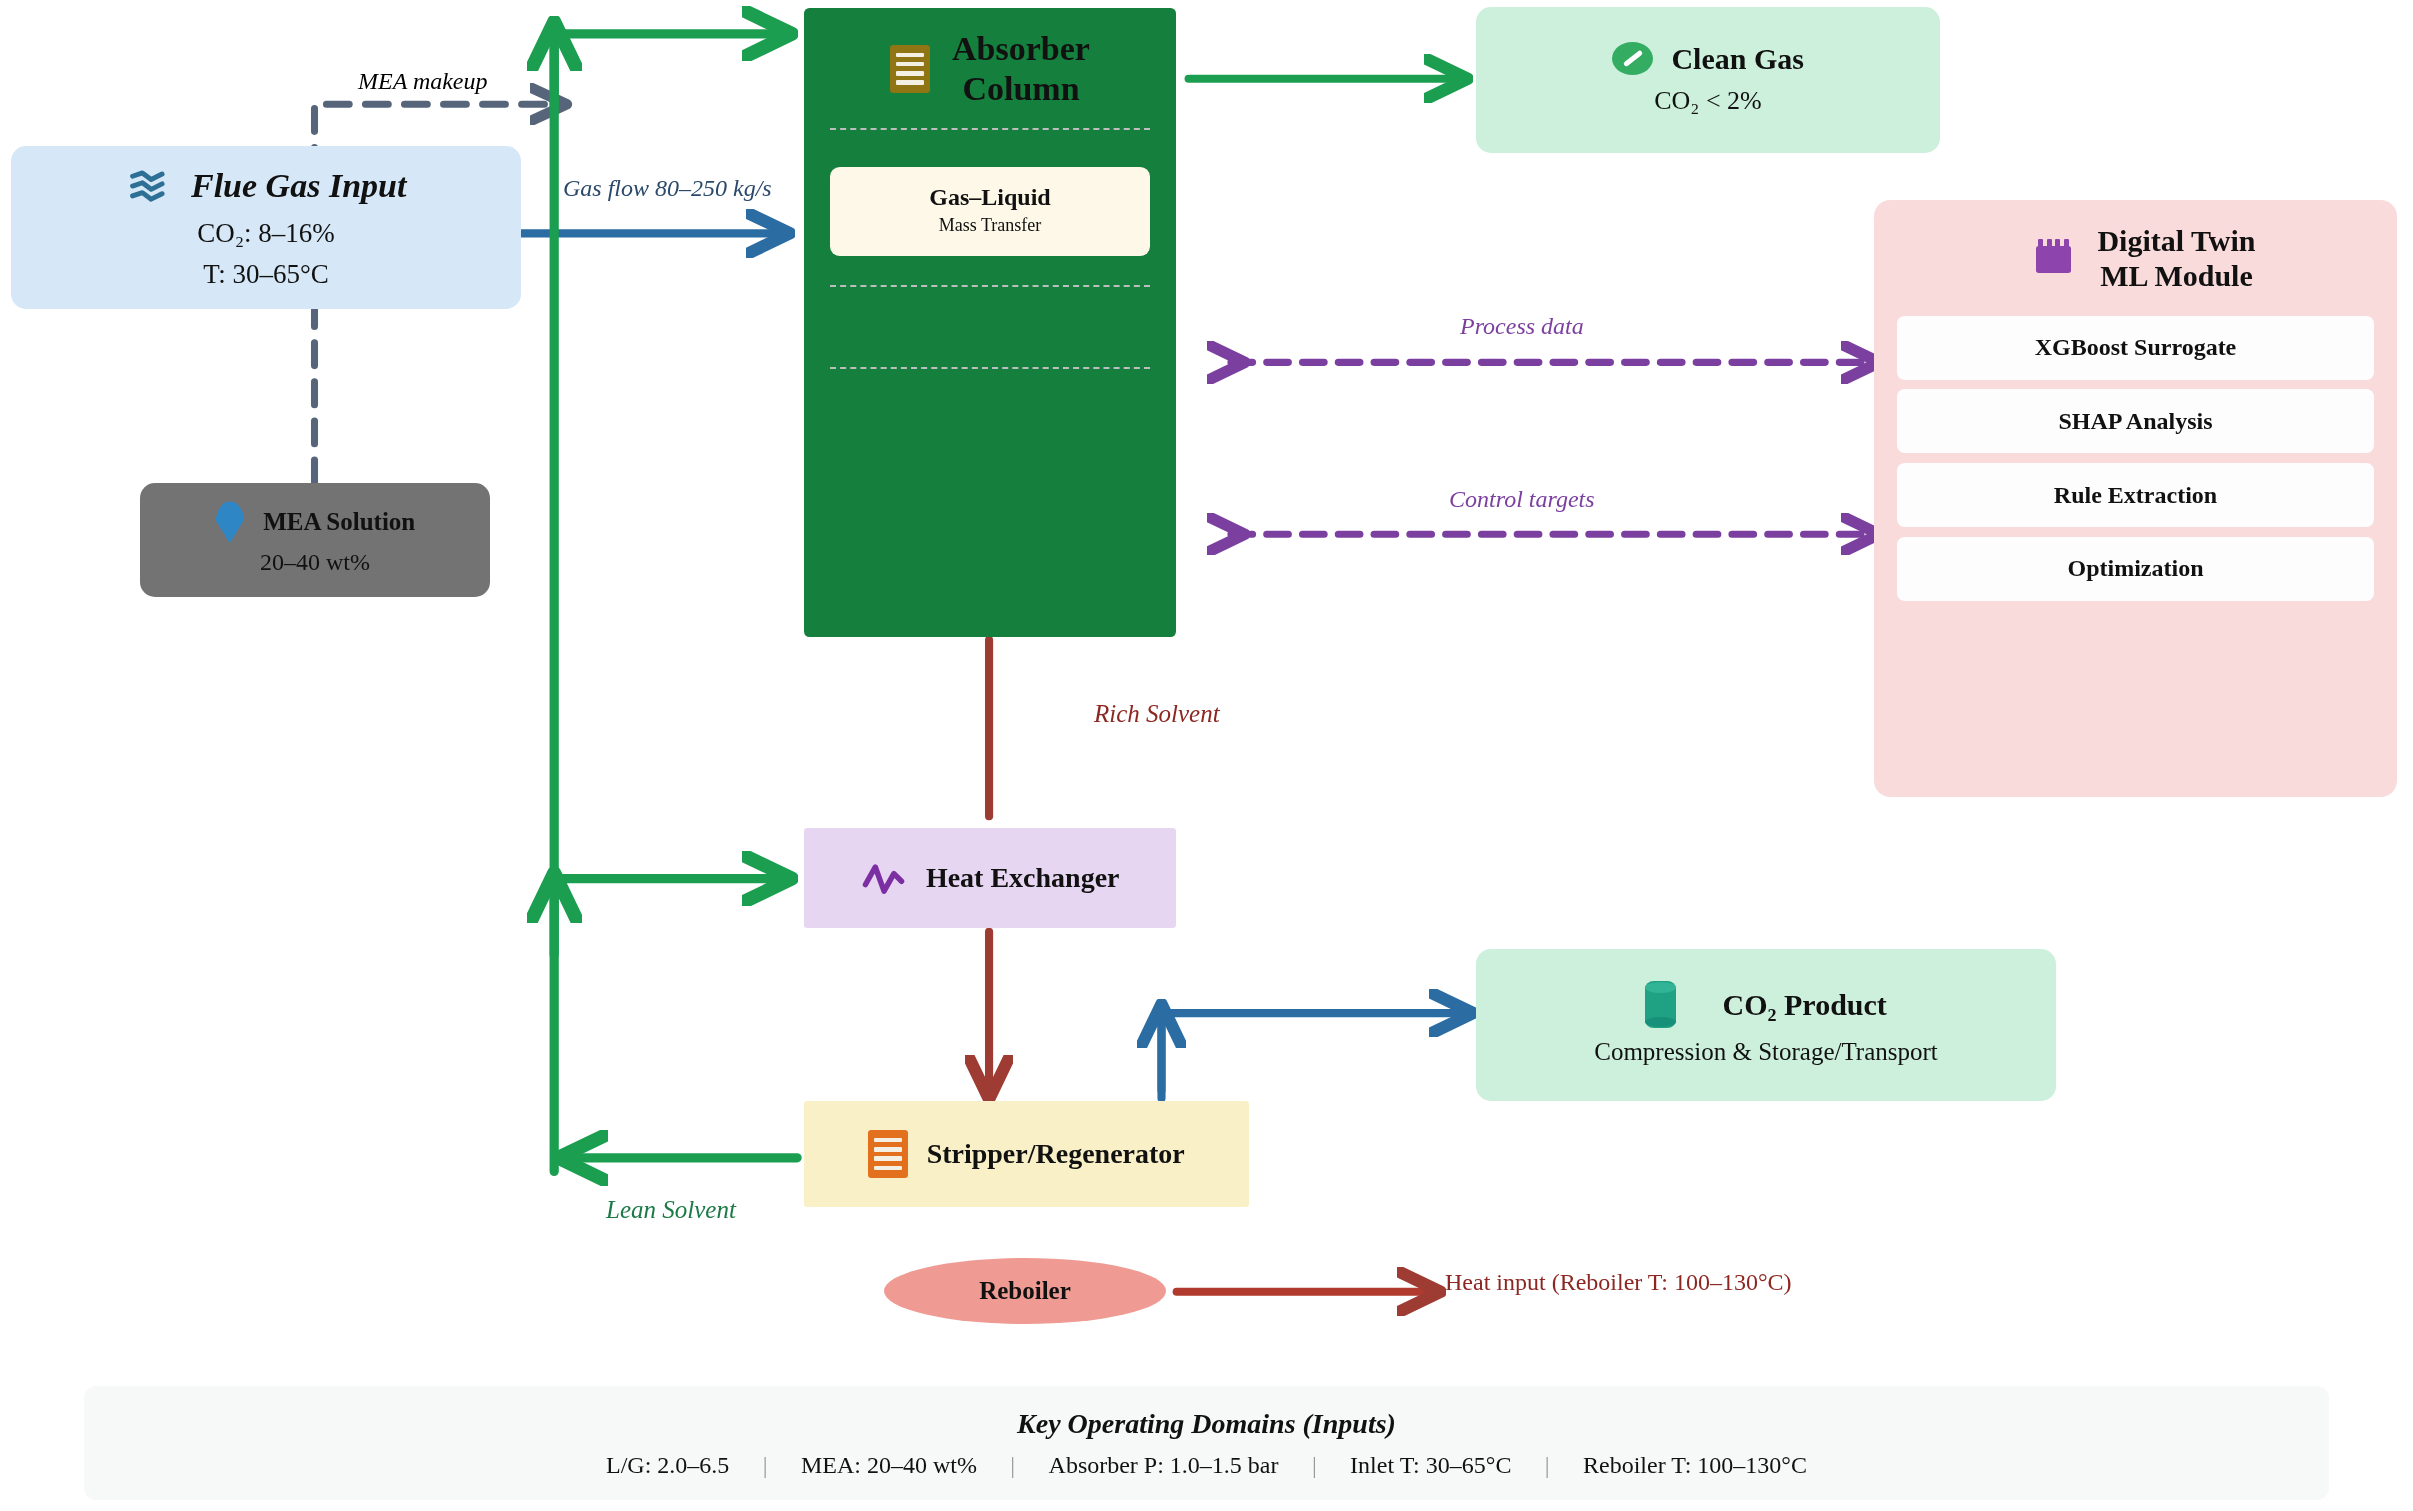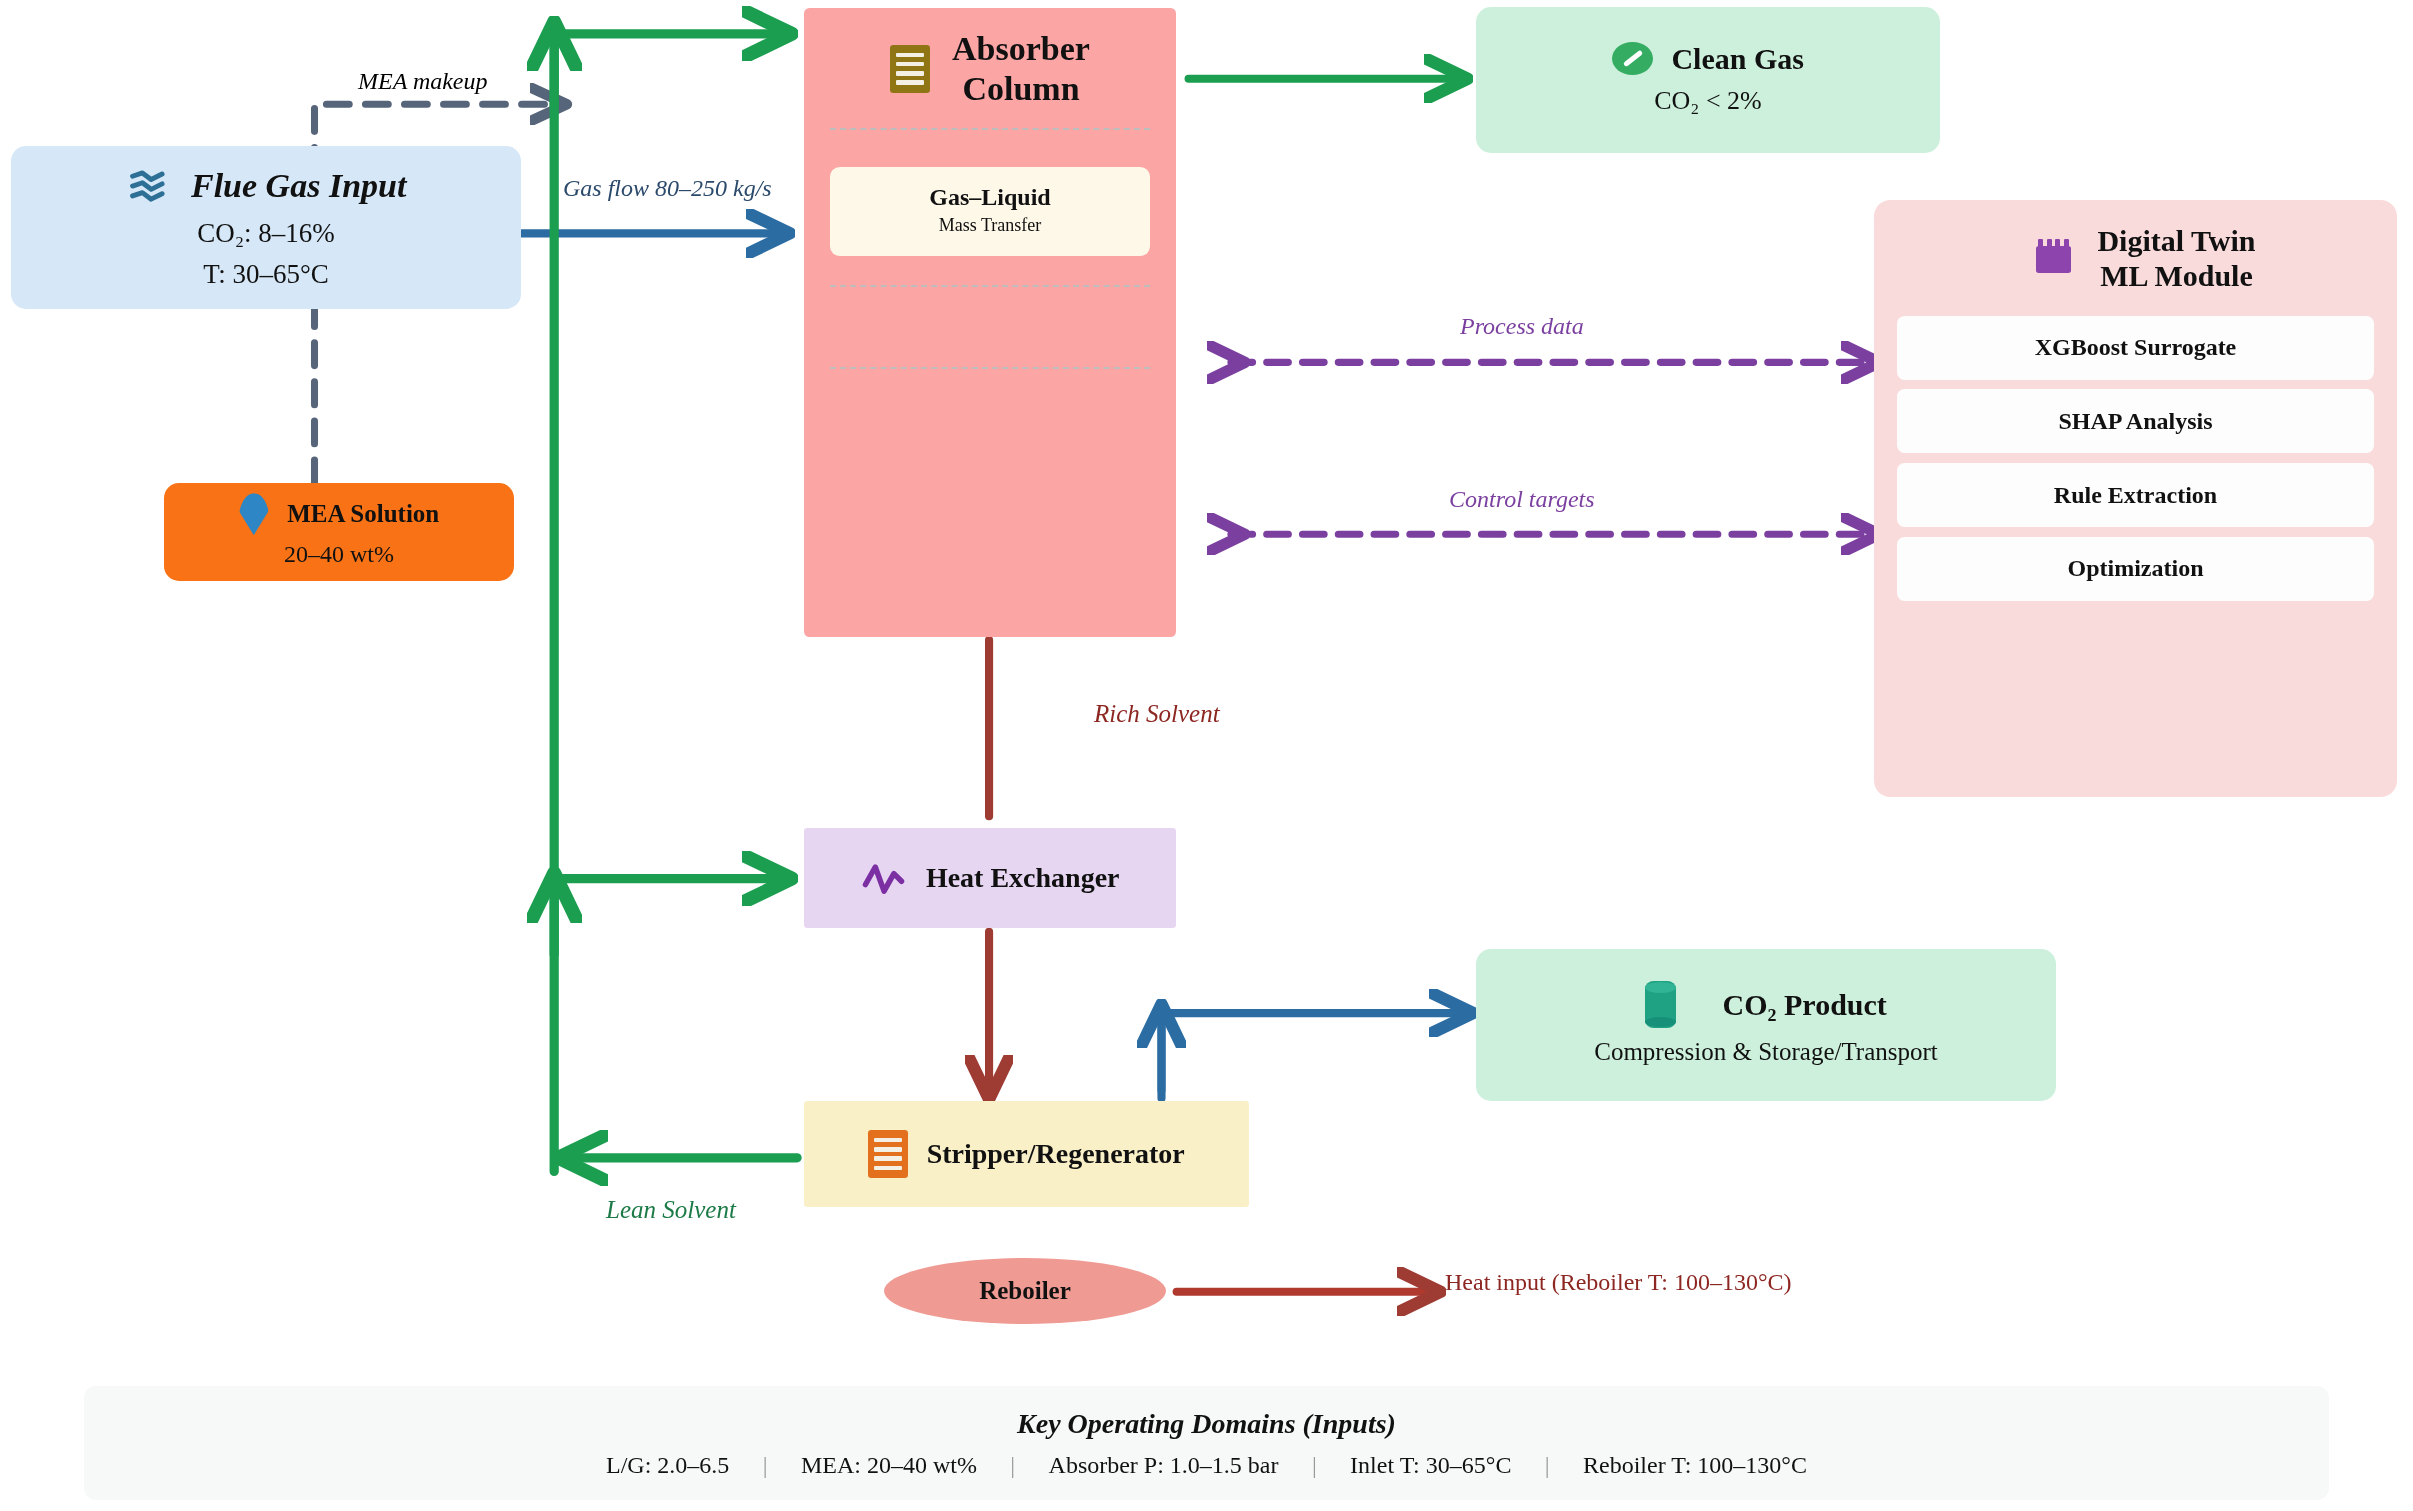--- a/index.html
+++ b/index.html
@@ -14,26 +14,26 @@
   .hdr{display:flex;align-items:center;justify-content:center;gap:18.4px;}
   .ttl{font-weight:bold;color:#111;line-height:1.18;text-align:center;}
   .sub{color:#111;text-align:center;line-height:1.35;}
 
   
   #flue{left:11px;top:146px;width:510px;height:163px;background:#d6e8f7;}
   #flue .ttl{font-size:34px;font-style:italic;}
   #flue .sub{font-size:27px;margin-top:5.4px;}
 
   
-  #mea{left:140px;top:483px;width:350px;height:98px;background:#f97316;margin-left:24px;}
+  #mea{left:140px;top:483px;width:350px;height:114px;background:#737373;}
   #mea .ttl{font-size:25px;}
   #mea .sub{font-size:24px;margin-top:3.3px;}
 
   
-  #absorber{left:804px;top:8.1px;width:372px;height:629px;background:#fca5a5;border-radius:5.4px;
+  #absorber{left:804px;top:8.1px;width:372px;height:629px;background:#15803d;border-radius:5.4px;
             display:block;padding-top:20.6px;}
   #absorber .hdr{gap:22px;}
   #absorber .ttl{font-size:34px;}
   .tray{height:0;border-top:2.7px dashed #bdbdbd;margin:0 26px;}
   .inner{background:#fdf8e8;border-radius:9.8px;margin:0 26px;padding:16.3px 5.4px 19.5px;text-align:center;}
   .inner .b{font-weight:bold;font-size:24px;color:#111;}
   .inner .n{font-size:18px;color:#111;margin-top:4.3px;}
 
   
   #clean{left:1476px;top:6.5px;width:464px;height:146px;background:#ccf0dc;}

